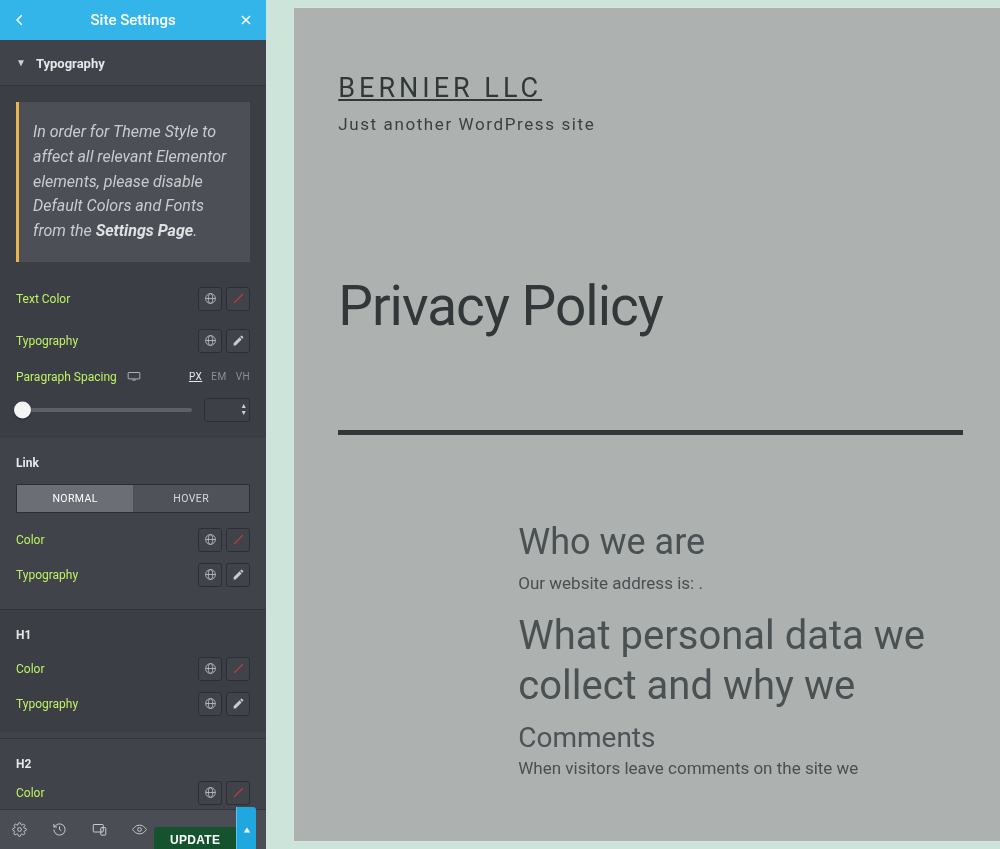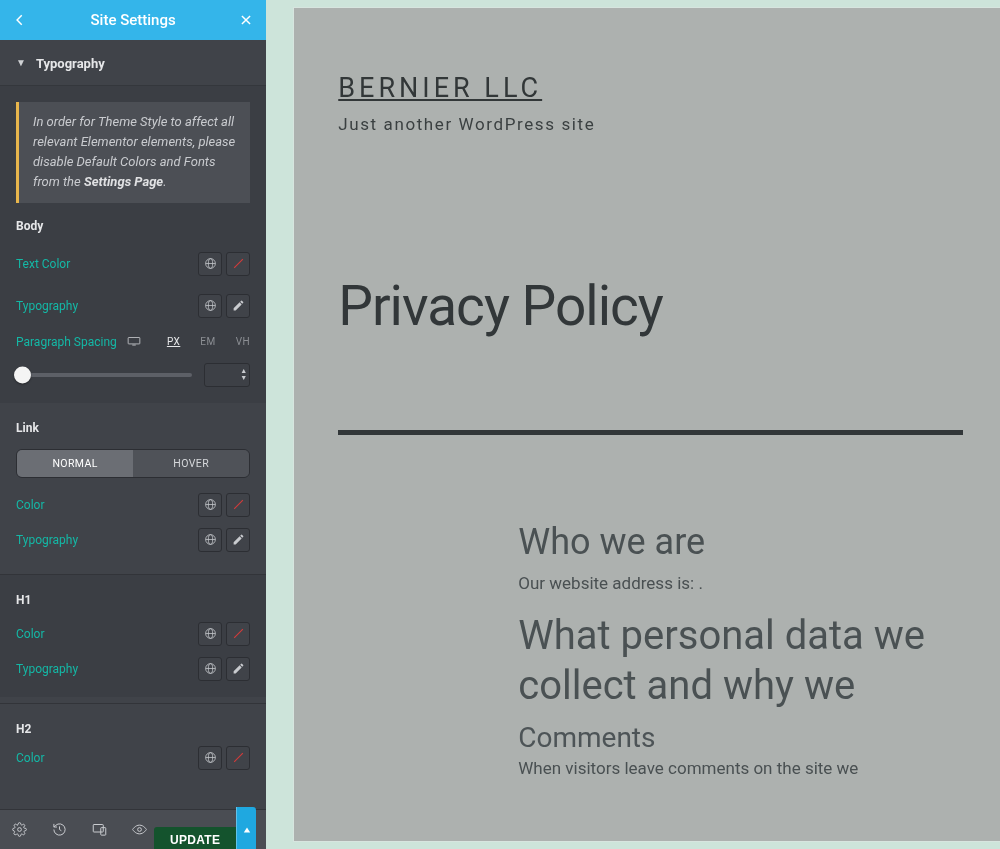--- a/index.html
+++ b/index.html
@@ -19,49 +19,49 @@
 
   
   .panel-body { flex:1; overflow-y:auto; color:#d6d8db; font-size:12px; }
   .panel-body::-webkit-scrollbar { width:0px; }
 
   .section-hdr { background:#404349; padding:16px 16px 14px; display:flex; align-items:center; gap:10px; border-bottom:1px solid #34373c; }
   .section-hdr .caret { font-size:10px; color:#cfd1d4; display:inline-block; transform:translateY(-1px);}
   .section-hdr .sec-title { font-size:13px; font-weight:700; color:#e6e7e9; }
 
   .notice-wrap { padding:16px; background:#3b3e44; }
-  .notice { background:#4c4f55; border-left:3px solid #e8b64c; padding:10px 14px; color:#c9cbcf; font-size:13px; font-style:italic; line-height:1.55; }
+  .notice { background:#4c4f55; border-left:3px solid #e8b64c; padding:18px 14px; color:#c9cbcf; font-size:16px; font-style:italic; line-height:1.55; }
   .notice b { font-weight:700; font-style:italic; color:#e0e1e3; }
 
   .group { padding: 0 16px; background:#3b3e44; }
   .group-bg2 { background:#404349; }
   .group-title { font-size:12px; font-weight:700; color:#e6e7e9; padding:0 16px 10px; margin-top:0; background:#3b3e44;}
   .group-title.title2 { background:#404349; padding-top:18px; padding-bottom:6px;}
   .row { display:flex; align-items:center; justify-content:space-between; min-height:42px; }
-  .row .label { font-size:12px; color:#14b8a6; }
+  .row .label { font-size:12px; color:#bef264; }
   .ctrl-pair { display:flex; gap:4px; }
   .mini { width:24px; height:24px; border:1px solid #2c2e33; background:#404349; display:flex; align-items:center; justify-content:center; border-radius:3px; cursor:pointer; }
   .mini svg { width:13px; height:13px; }
   .icon-globe { stroke:#c9cbcf; fill:none; stroke-width:1.4; }
   .icon-noneline { stroke:#d23b3b; stroke-width:2; }
   .icon-pencil svg { fill:#c9cbcf; }
 
   .units-row { display:flex; align-items:center; justify-content:space-between; }
-  .units { display:flex; gap:20px; font-size:10px; color:#8c8f94; align-items:center; letter-spacing:0.5px;}
+  .units { display:flex; gap:9px; font-size:10px; color:#8c8f94; align-items:center; letter-spacing:0.5px;}
   .units .active { color:#e6e7e9; text-decoration:underline; }
   .resp-icon svg{ width:14px; height:10px; stroke:#c9cbcf; fill:none; stroke-width:1.4;}
 
   .slider-row { display:flex; align-items:center; gap:12px; padding:6px 0 16px; }
   .slider { position:relative; flex:1; height:4px; background:#5d6067; border-radius:3px; }
   .slider .thumb { position:absolute; left:0; top:50%; transform:translate(-2px,-50%); width:17px; height:17px; background:#f4f4f4; border-radius:50%; box-shadow:0 1px 2px rgba(0,0,0,.4);}
   .num-input { width:46px; height:24px; background:#3d4046; border:1px solid #2c2e33; border-radius:3px; display:flex; align-items:center; justify-content:flex-end; padding-right:2px;}
   .spin { display:flex; flex-direction:column; gap:0; }
   .spin span{ font-size:7px; line-height:7px; color:#c9cbcf; text-align:center; }
 
-  .tabs { display:flex; border:1px solid #2c2e33; border-radius:6px; overflow:hidden; margin:8px 0 6px; }
+  .tabs { display:flex; border:1px solid #2c2e33; border-radius:1px; overflow:hidden; margin:8px 0 6px; }
   .tab { flex:1; text-align:center; font-size:10.5px; padding:7px 0; background:#4f5258; color:#d6d8db; cursor:pointer; letter-spacing:0.4px;}
   .tab.active { background:#6b6e74; color:#fff; }
 
   .subdivider { height:1px; background:#323439; margin:6px 0 0; }
 
   
   .panel-footer { height:40px; background:#4a4d53; display:flex; align-items:center; justify-content:space-between; padding:0 10px; gap:6px; border-top:1px solid #323439;}
   .ftr-left { display:flex; gap:22px; align-items:center; }
   .ftr-ic { width:18px; height:18px; display:flex; align-items:center; justify-content:center; cursor:pointer; }
   .ftr-ic svg { width:15px; height:15px; stroke:#c9cbcf; fill:none; stroke-width:1.6;}
@@ -114,21 +114,20 @@
       <span class="caret">▼</span>
       <span class="sec-title">Typography</span>
     </div>
 
     <div class="notice-wrap">
       <div class="notice">
         <span>In order for Theme Style to affect all relevant Elementor elements, please disable Default Colors and Fonts from the </span><b>Settings Page</b><span>.</span>
       </div>
     </div>
 
-    <div class="group-title">Body</div>
     <div class="group">
       <div class="row">
         <span class="label">Text Color</span>
         <div class="ctrl-pair">
           <div class="mini">
             <svg class="icon-globe" viewBox="0 0 24 24">
                 <circle cx="12" cy="12" r="9"></circle>
                 <ellipse cx="12" cy="12" rx="4" ry="9"></ellipse>
                 <line x1="3" y1="12" x2="21" y2="12"></line>
               </svg>

